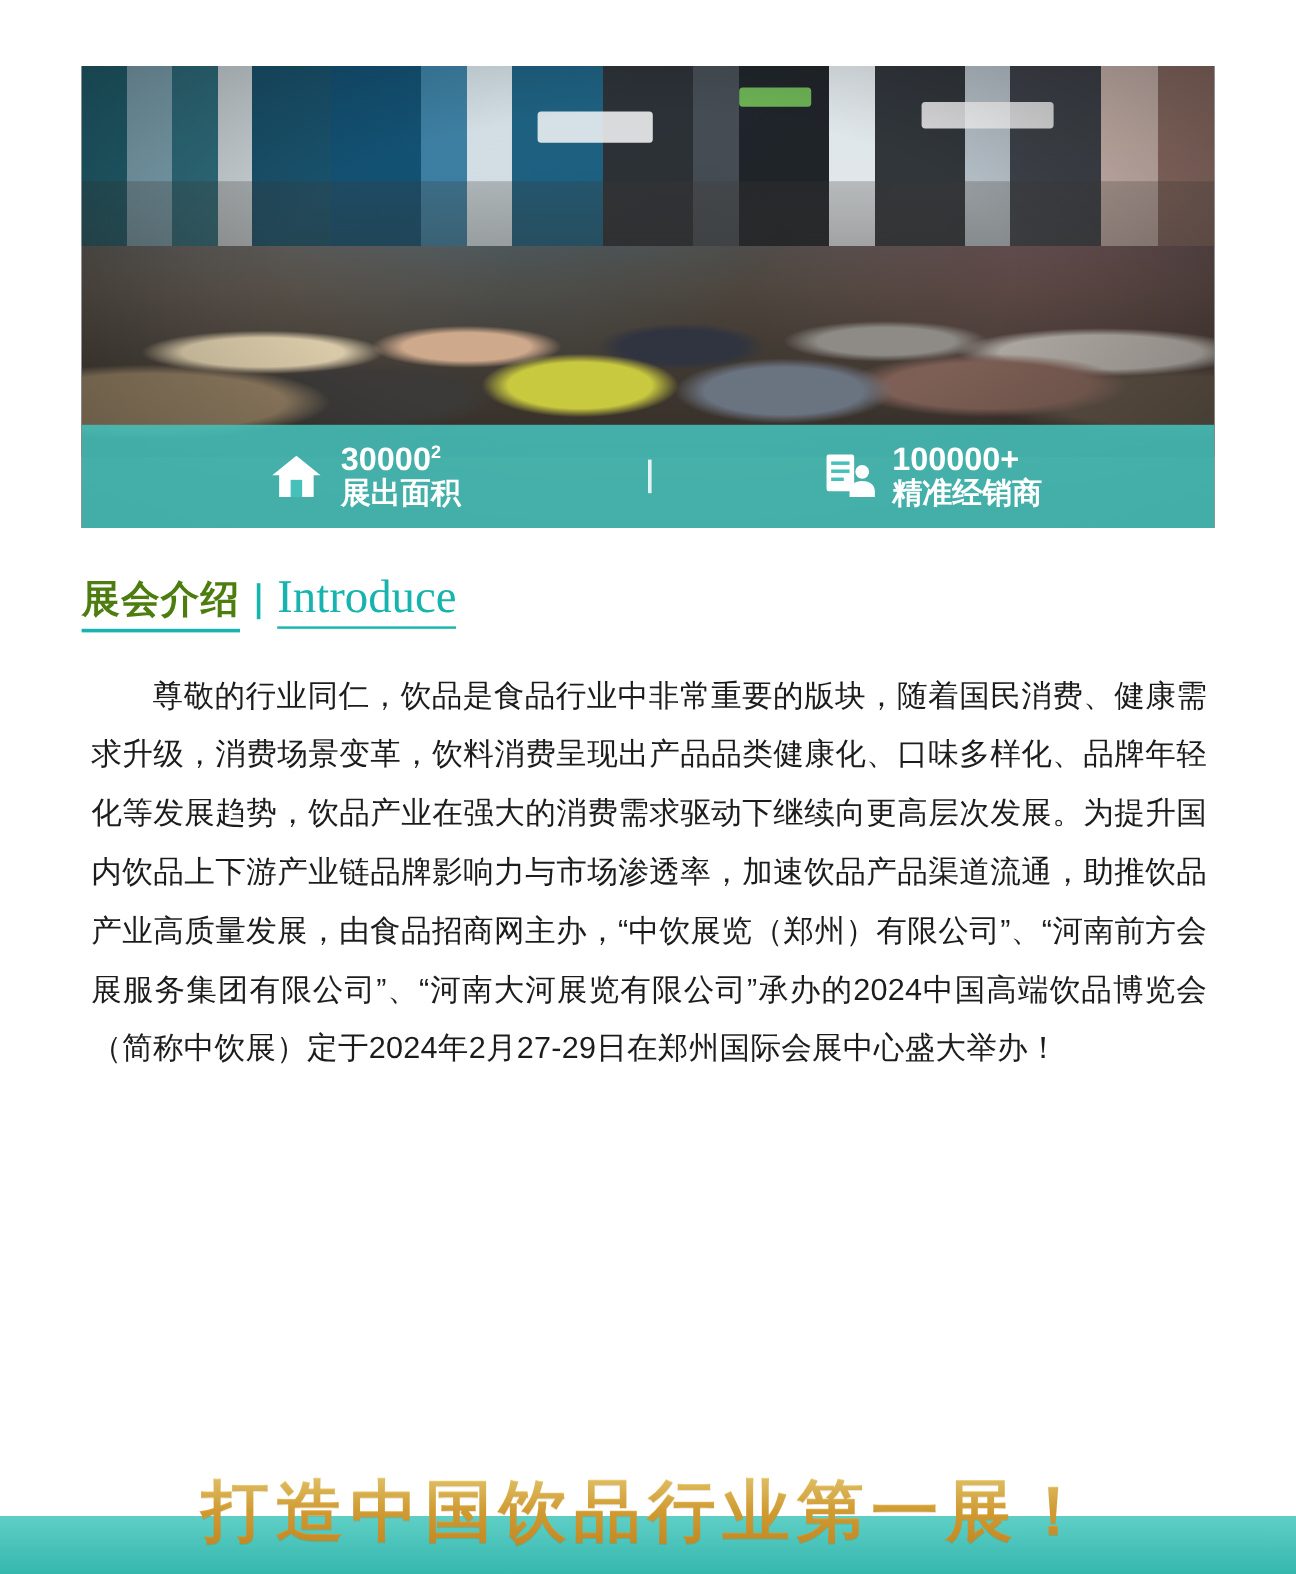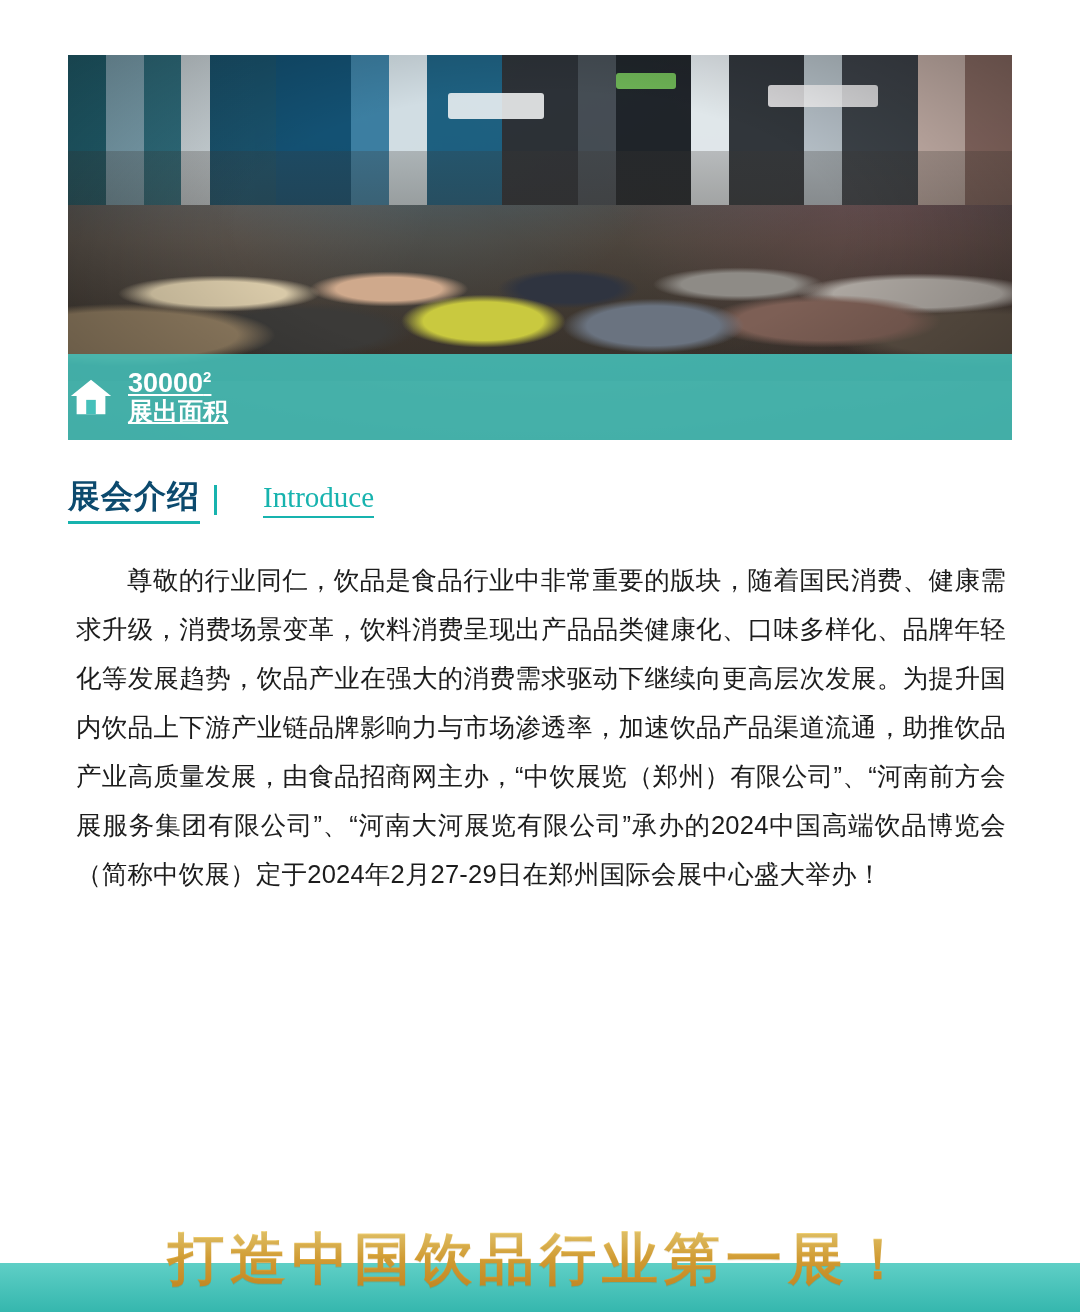--- a/index.html
+++ b/index.html
@@ -92,24 +92,24 @@
     width: 944px;
     height: 86px;
     background: rgba(69, 192, 186, 0.88);
     display: flex;
     align-items: center;
   }
   .stat {
     flex: 1;
     display: flex;
     align-items: center;
+    justify-content: center;
     gap: 14px;
     position: relative;
     color: #ffffff;
-    text-decoration: underline;
   }
   .stat + .stat::before {
     content: "";
     position: absolute;
     left: 0;
     top: 14px;
     bottom: 14px;
     width: 3px;
     background: rgba(255,255,255,0.85);
   }
@@ -142,39 +142,38 @@
   
   .section-head {
     position: absolute;
     display: flex;
     align-items: baseline;
     gap: 14px;
   }
   .sh-cn {
     font-size: 32px;
     font-weight: 700;
-    color: #0c4a6e;
+    color: #4d7c0f;
     letter-spacing: 1px;
     border-bottom: 3px solid #17b3ae;
     padding-bottom: 2px;
   }
   .sh-bar {
     width: 3px;
     height: 30px;
     background: #17b3ae;
     align-self: center;
   }
   .sh-en {
     font-family: "Liberation Serif", serif;
-    font-size: 29px;
+    font-size: 39px;
     color: #17b3ae;
     font-style: normal;
     border-bottom: 2px solid #17b3ae;
     padding-bottom: 2px;
-    margin-left: 32px;
   }
 
   
   .body-copy {
     position: absolute;
     left: 60px;
     width: 962px;
     font-size: 25.5px;
     line-height: 49px;
     color: #1c1c1c;
@@ -234,20 +233,36 @@
             <rect x="19" y="27" width="10" height="15" fill="#45c0ba"></rect>
           </svg>
         </span>
         <span class="stat-text">
           <span class="stat-num"><span>30000</span><sup>2</sup></span>
           <span class="stat-label">展出面积</span>
         </span>
       </div>
 
 
+      <div class="stat">
+        <span class="stat-icon">
+          <svg viewBox="0 0 48 48" width="46" height="46" aria-hidden="true">
+            <rect x="5" y="5" width="24" height="32" rx="2" fill="#ffffff"></rect>
+            <rect x="9" y="11" width="16" height="3" fill="#45c0ba"></rect>
+            <rect x="9" y="18" width="16" height="3" fill="#45c0ba"></rect>
+            <rect x="9" y="25" width="11" height="3" fill="#45c0ba"></rect>
+            <circle cx="36" cy="20" r="6" fill="#ffffff"></circle>
+            <path d="M36 28c-7 0-11 4-11 9v5h22v-5c0-5-4-9-11-9z" fill="#ffffff"></path>
+          </svg>
+        </span>
+        <span class="stat-text">
+          <span class="stat-num">100000+</span>
+          <span class="stat-label">精准经销商</span>
+        </span>
+      </div>
 
     </div>
   </div>
 
   <div class="section-head" style="left:68px; top:475px;">
     <span class="sh-cn">展会介绍</span>
     <span class="sh-bar"></span>
     <span class="sh-en">Introduce</span>
   </div>
 

